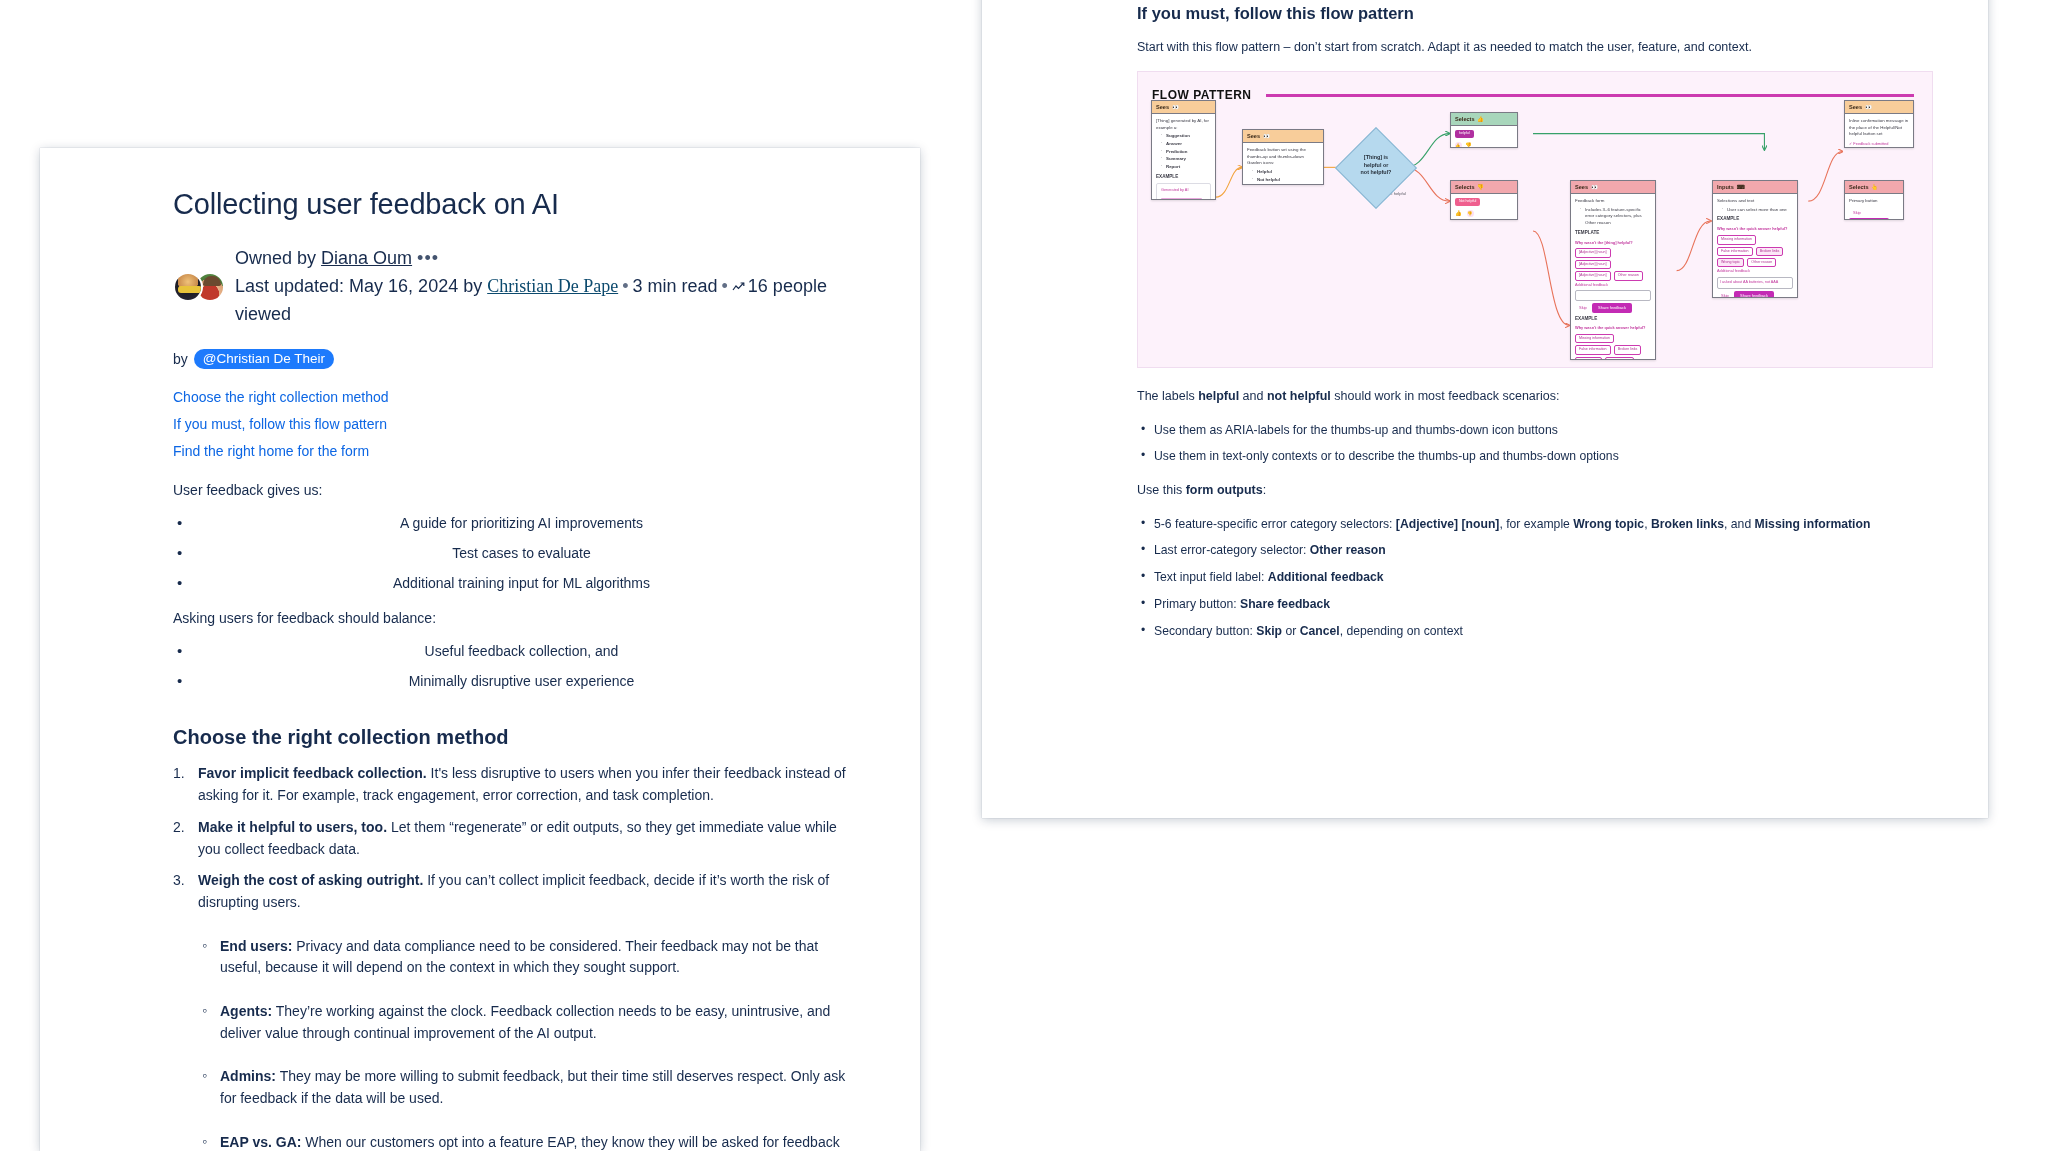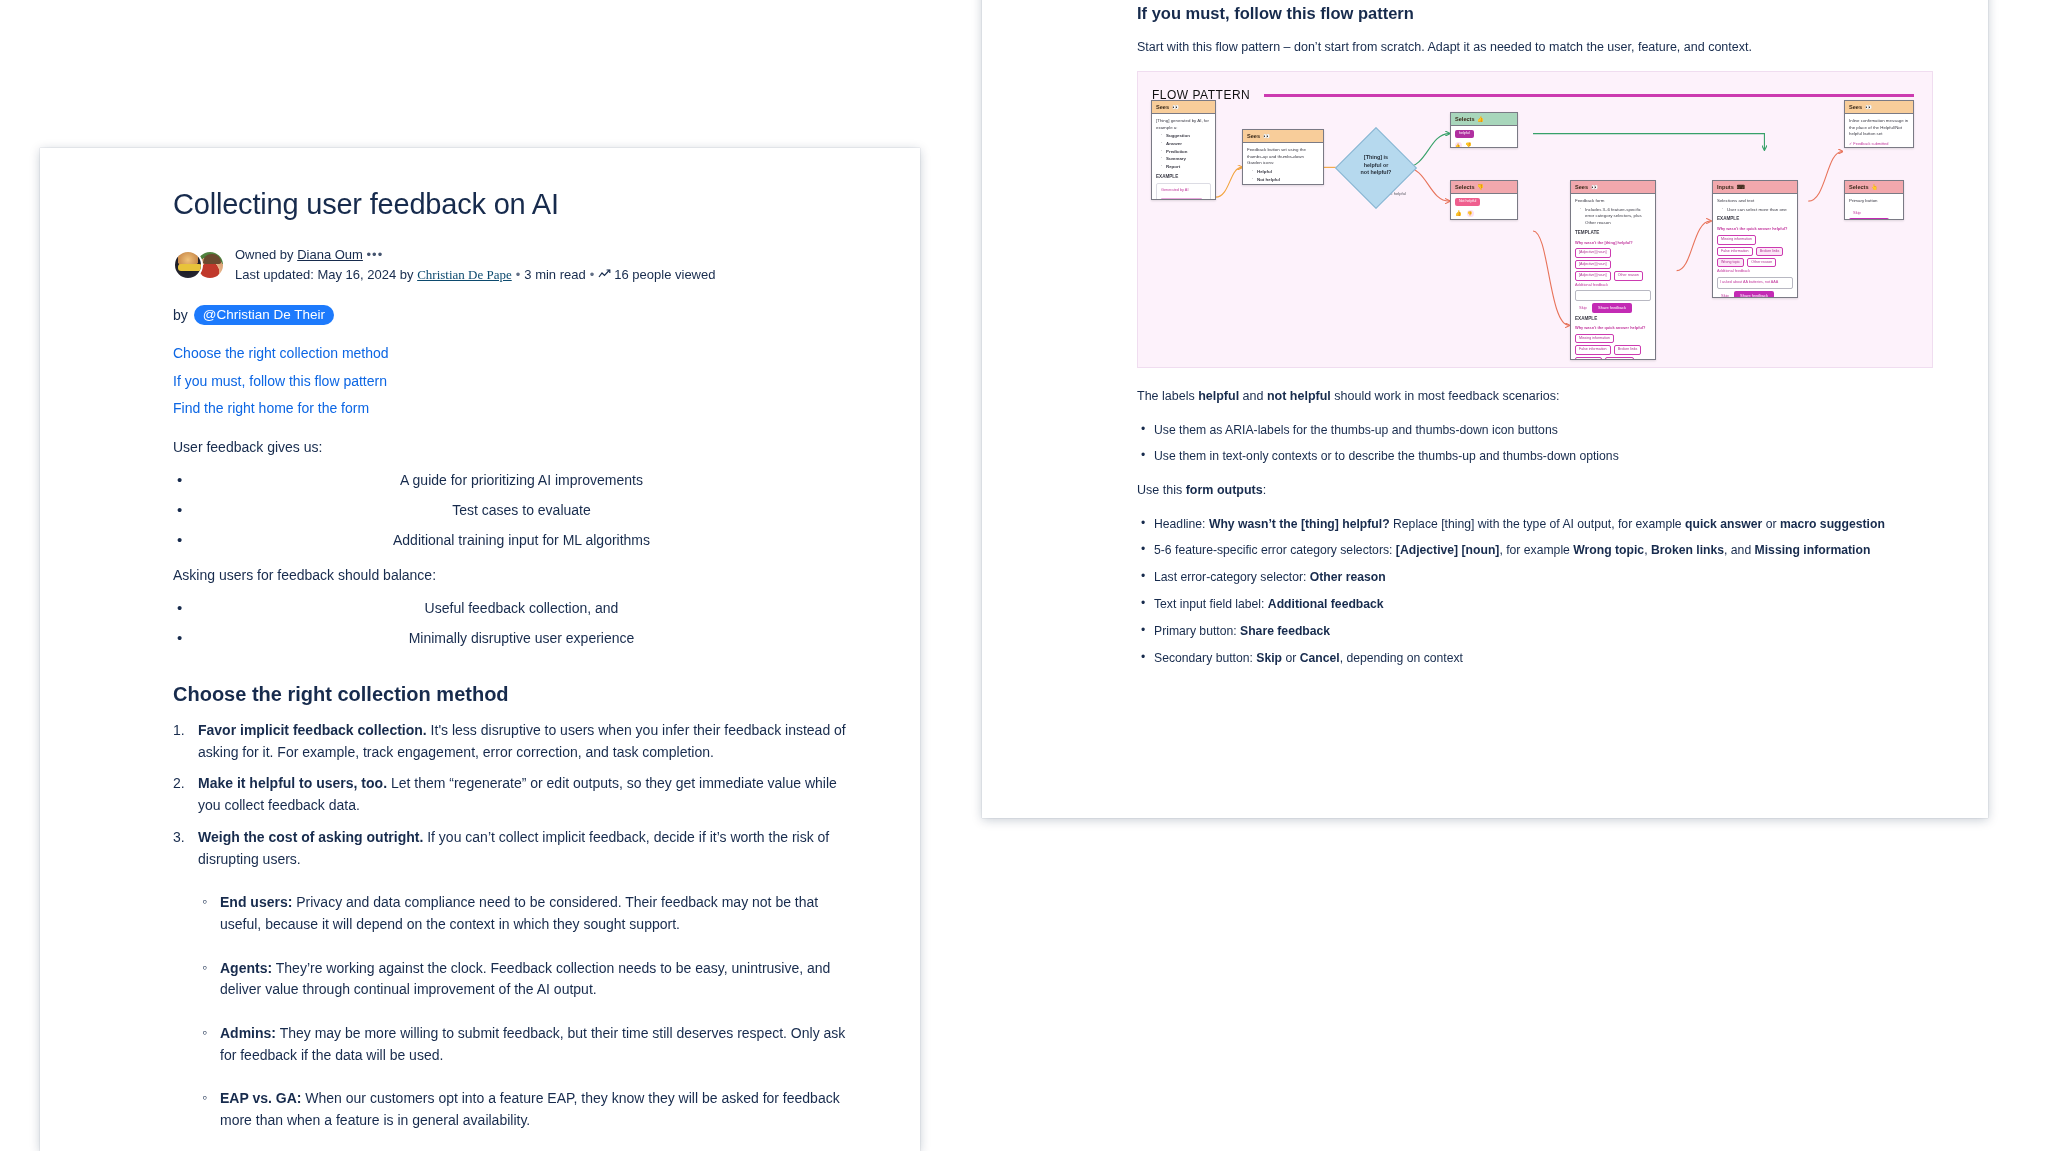--- a/index.html
+++ b/index.html
@@ -27,21 +27,21 @@
   .byline-row { display:flex; align-items:center; gap:10px; margin-bottom: 20px; }
   .avatars { position: relative; width: 52px; height: 30px; flex: none; }
   .av {
     position: absolute; top: 0; width: 30px; height: 30px; border-radius: 50%;
     border: 2px solid #fff; overflow: hidden;
   }
   .av1 { left: 0; background: radial-gradient(circle at 50% 30%, #f0c27a 0%, #c98a4b 45%, #1c1c26 46%, #2b2b38 100%); z-index:2;}
   .av1::after{content:"";position:absolute;left:3px;top:12px;width:24px;height:7px;background:#e8c33a;border-radius:3px;}
   .av2 { left: 22px; background: radial-gradient(circle at 50% 75%, #c0392b 0%, #c0392b 38%, #e8b48a 39%, #d9a074 62%, #4a7c3a 63%, #5d8f47 100%); }
   .av2::after{content:"";position:absolute;left:6px;top:2px;width:18px;height:10px;background:#6b4a2f;border-radius:9px 9px 2px 2px;}
-  .byline-lines { font-size: 13px; color: #172b4d; line-height: 1.55; }
+  .byline-lines { font-size: 18px; color: #172b4d; line-height: 1.55; }
   .byline-lines a { color:#172b4d; text-decoration: underline; }
   .byline-lines a.blue { color:#0c4a6e;font-family:Liberation Serif, serif; }
   .dots { letter-spacing:1px; color:#44546f; }
   .sep { color:#626f86; margin: 0 4px; }
   .view-icon { display:inline-block; width:13px; height:11px; vertical-align:-1px; margin-right:3px;}
 
   .mention-row { font-size: 14px; color:#172b4d; margin-bottom: 18px; display:flex; align-items:center; gap:6px;}
   .mention {
     display:inline-block; background:#1d7afc; color:#fff; border-radius: 11px;
     padding: 2px 9px 3px; font-size: 13.5px;
@@ -98,21 +98,21 @@
     line-height: 1.55; margin-bottom: 8px;
   }
   ul.rbul li::before{ content:"•"; position:absolute; left:4px; top:-1px; color:#172b4d;}
 
   
   .flow-panel {
     position: relative; background: #fdf2fb; border: 1px solid #f0ddf0;
     height: 297px; margin: 4px 0 18px 0; overflow: hidden;
   }
   .flow-head { display:flex; align-items:center; gap:14px; padding: 16px 18px 0 14px; }
-  .flow-title { font-size: 12px; font-weight: 400; color:#111; letter-spacing: .5px; }
+  .flow-title { font-size: 12px; font-weight: 700; color:#111; letter-spacing: .5px; }
   .flow-rule { flex:1; height: 2.5px; background: #cc3bb0; }
   .flow-canvas { position:absolute; left:0; top:0; width:100%; height:100%; }
 
   .node {
     position:absolute; background:#fff; border: 1px solid #7a7a85;
     box-shadow: 0 1px 2px rgba(0,0,0,.12); font-size: 4.4px; color:#3b3b46;
     overflow:hidden;
   }
   .node .nhdr {
     font-size: 5.6px; font-weight: 700; padding: 3px 4px; border-bottom: 1px solid #7a7a85;
@@ -435,21 +435,20 @@
     <p class="r-para"><span>The labels </span><b>helpful</b><span> and </span><b>not helpful</b><span> should work in most feedback scenarios:</span></p>
 
     <ul class="rbul">
       <li>Use them as ARIA-labels for the thumbs-up and thumbs-down icon buttons</li>
       <li>Use them in text-only contexts or to describe the thumbs-up and thumbs-down options</li>
     </ul>
 
     <p class="r-para"><span>Use this </span><b>form outputs</b><span>:</span></p>
 
     <ul class="rbul">
-      <li><span>Headline: </span><b>Why wasn’t the [thing] helpful?</b><span> Replace [thing] with the type of AI output, for example </span><b>quick answer</b><span> or </span><b>macro suggestion</b></li>
       <li><span>5-6 feature-specific error category selectors: </span><b>[Adjective] [noun]</b><span>, for example </span><b>Wrong topic</b><span>, </span><b>Broken links</b><span>, and </span><b>Missing information</b></li>
       <li><span>Last error-category selector: </span><b>Other reason</b></li>
       <li><span>Text input field label: </span><b>Additional feedback</b></li>
       <li><span>Primary button: </span><b>Share feedback</b></li>
       <li><span>Secondary button: </span><b>Skip</b><span> or </span><b>Cancel</b><span>, depending on context</span></li>
     </ul>
 
   </div>
 
 </div>

